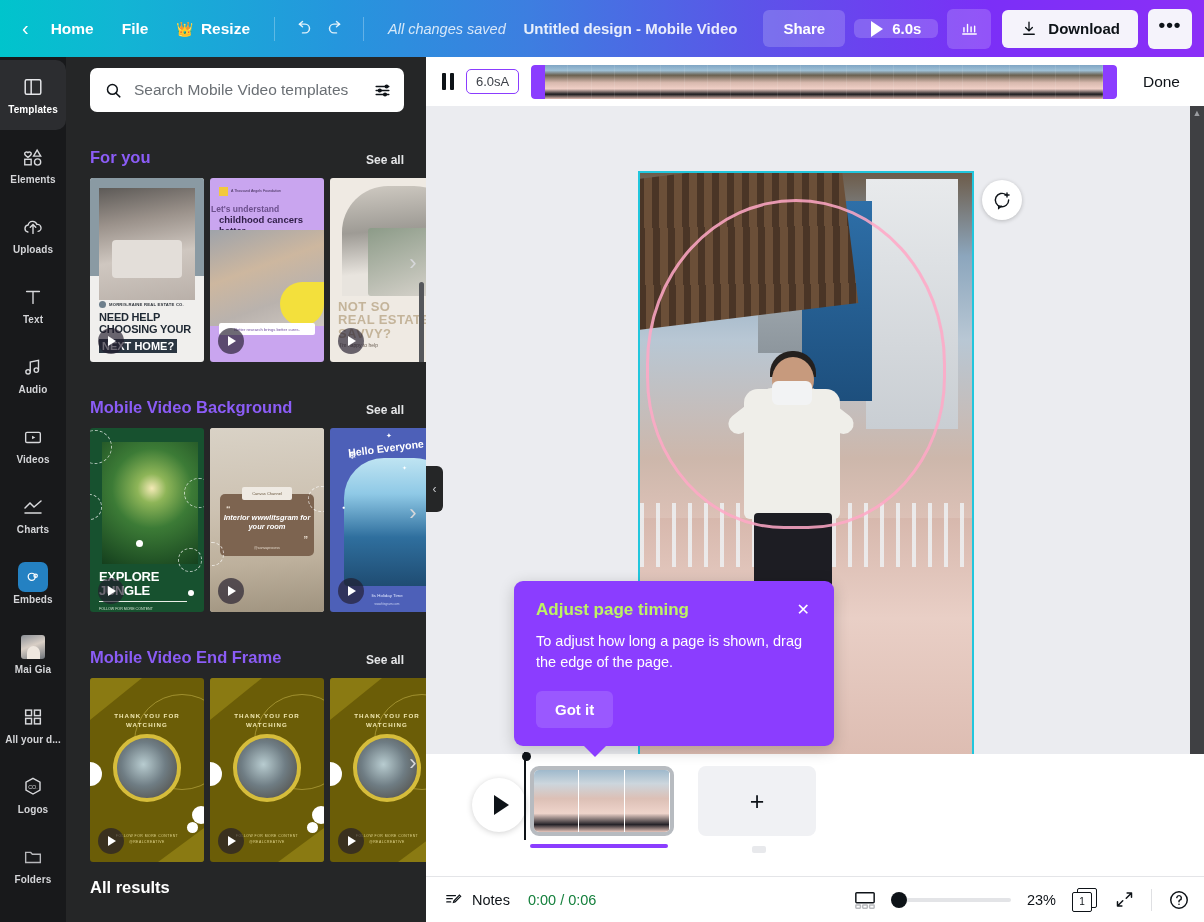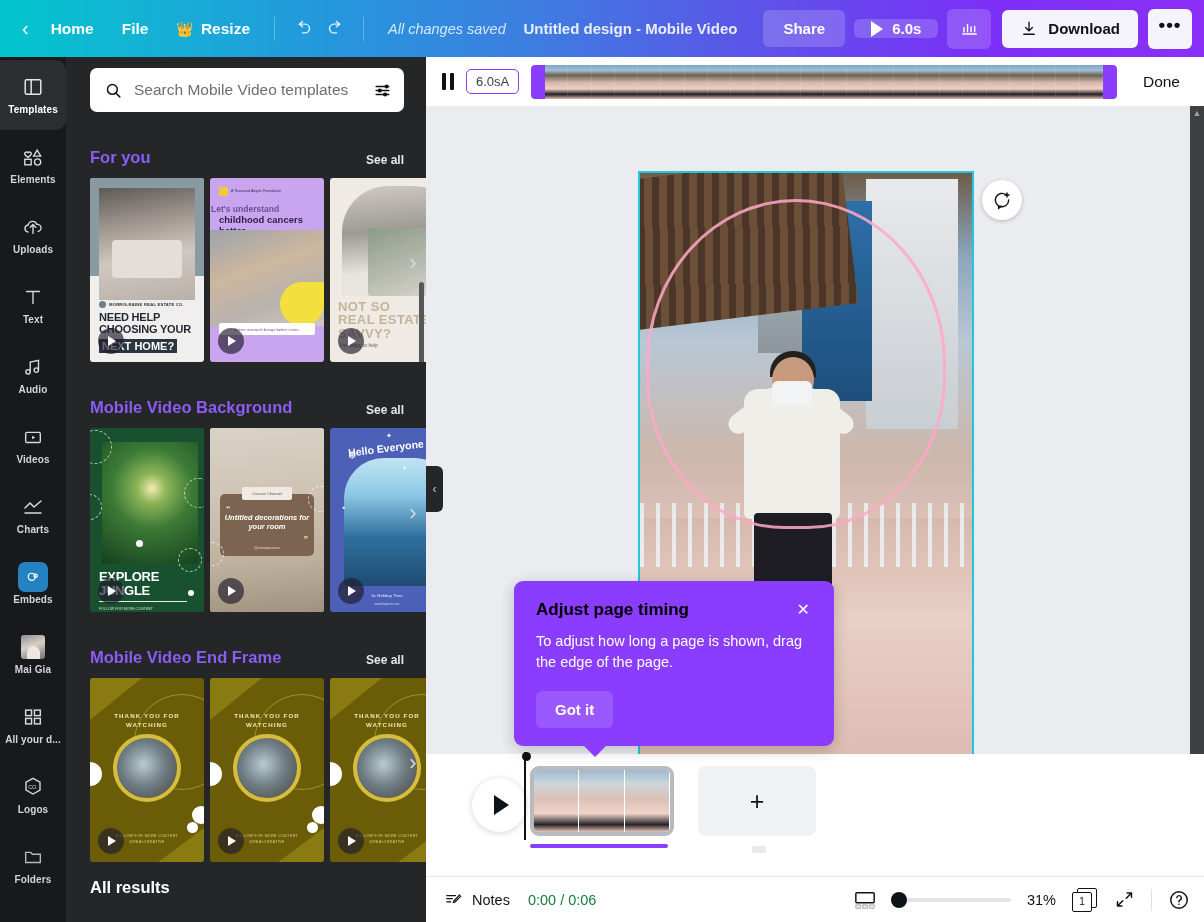--- a/index.html
+++ b/index.html
@@ -305,21 +305,21 @@
     color:#9a9ca0; font-size:10px;
   }
 
   
   .tooltip {
     position:absolute; left:88px; top:524px; width:320px;
     background:#8b3dff; border-radius:9px; padding:19px 22px 18px 22px; z-index:20;
     box-shadow:0 4px 16px rgba(0,0,0,.2);
   }
   .tt-head { display:flex; align-items:flex-start; justify-content:space-between; }
-  .tt-title { color:#000000; font-size:17px; font-weight:700; }
+  .tt-title { color:#bef264; font-size:17px; font-weight:700; }
   .tt-x { color:#fff; font-size:16px; line-height:1; padding:2px 2px 2px 10px; }
   .tt-body { color:#fff; font-size:14.5px; line-height:1.45; margin-top:11px; }
   .tt-actions { display:flex; justify-content:flex-start; margin-top:18px; }
   .tt-got {
     background:#9a58ff; color:#fff; font-size:15px; font-weight:700;
     padding:10px 19px; border-radius:6px;
   }
   .tt-arrow {
     position:absolute; left:69px; bottom:-11px; width:0; height:0;
     border-left:12px solid transparent; border-right:12px solid transparent;
@@ -641,21 +641,21 @@
               <i></i>
             </div>
         </div>
 
         <div class="card t-interior">
           <div class="grass"></div>
           <div class="box"></div>
           <div class="tag">Canvas Channel</div>
           <span class="q" style="left:16px;top:76px;">“</span>
           <span class="q" style="right:16px;top:106px;">”</span>
-          <div class="it1">Untitled decorations for your room</div>
+          <div class="it1">Interior wwwlitsgram for your room</div>
           <div class="cr">@canvaprocess</div>
           <span class="ring" style="right:-10px;top:58px;width:26px;height:26px;"></span>
           <span class="ring" style="left:-10px;top:114px;width:24px;height:24px;"></span>
           <div class="pbtn">
               <i></i>
             </div>
         </div>
 
         <div class="card t-hello">
           <div class="sky"></div>
@@ -855,21 +855,21 @@
       <span class="b-right">
         <svg width="24" height="22" viewBox="0 0 26 24" fill="none" stroke="#0e1318" stroke-width="1.6">
           <rect x="3" y="4" width="20" height="11" rx="1"></rect>
           <rect x="3" y="17.5" width="5" height="3.4" rx=".6" stroke="#b9bbbf"></rect>
           <rect x="10.5" y="17.5" width="5" height="3.4" rx=".6" stroke="#b9bbbf"></rect>
           <rect x="18" y="17.5" width="5" height="3.4" rx=".6" stroke="#b9bbbf"></rect>
         </svg>
         <span class="zoom-slider">
             <span class="zoom-knob"></span>
           </span>
-        <span class="b-pct">31%</span>
+        <span class="b-pct">23%</span>
         <span class="b-pages">
           <span class="bk"></span>
             <span class="fr">1</span>
         </span>
         <svg width="21" height="21" viewBox="0 0 24 24" fill="none" stroke="#0e1318" stroke-width="1.7" stroke-linecap="round">
           <path d="M20 4.5 14 10.5M20 4.5h-5M20 4.5v5"></path>
             <path d="M4 19.5 10 13.5M4 19.5h5M4 19.5v-5"></path>
         </svg>
         <span class="b-sep"></span>
         <svg width="22" height="22" viewBox="0 0 24 24" fill="none" stroke="#0e1318" stroke-width="1.6">

